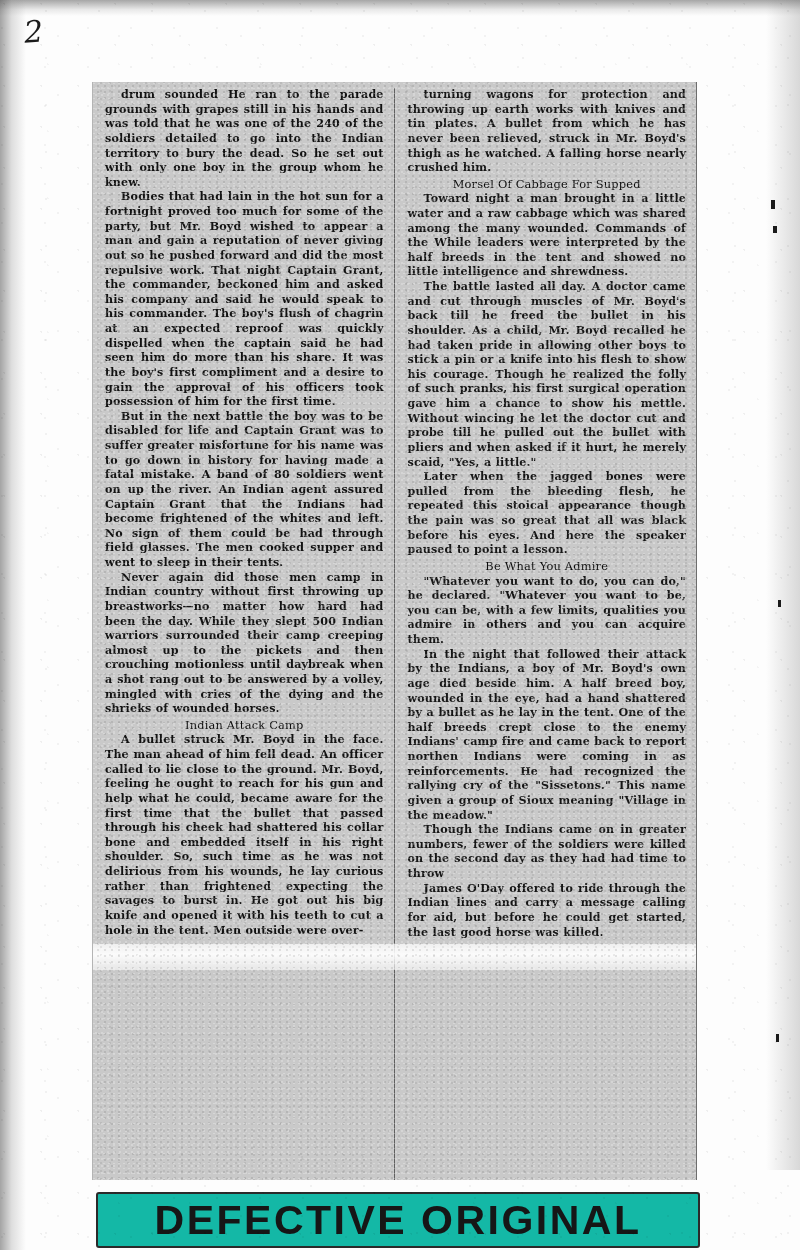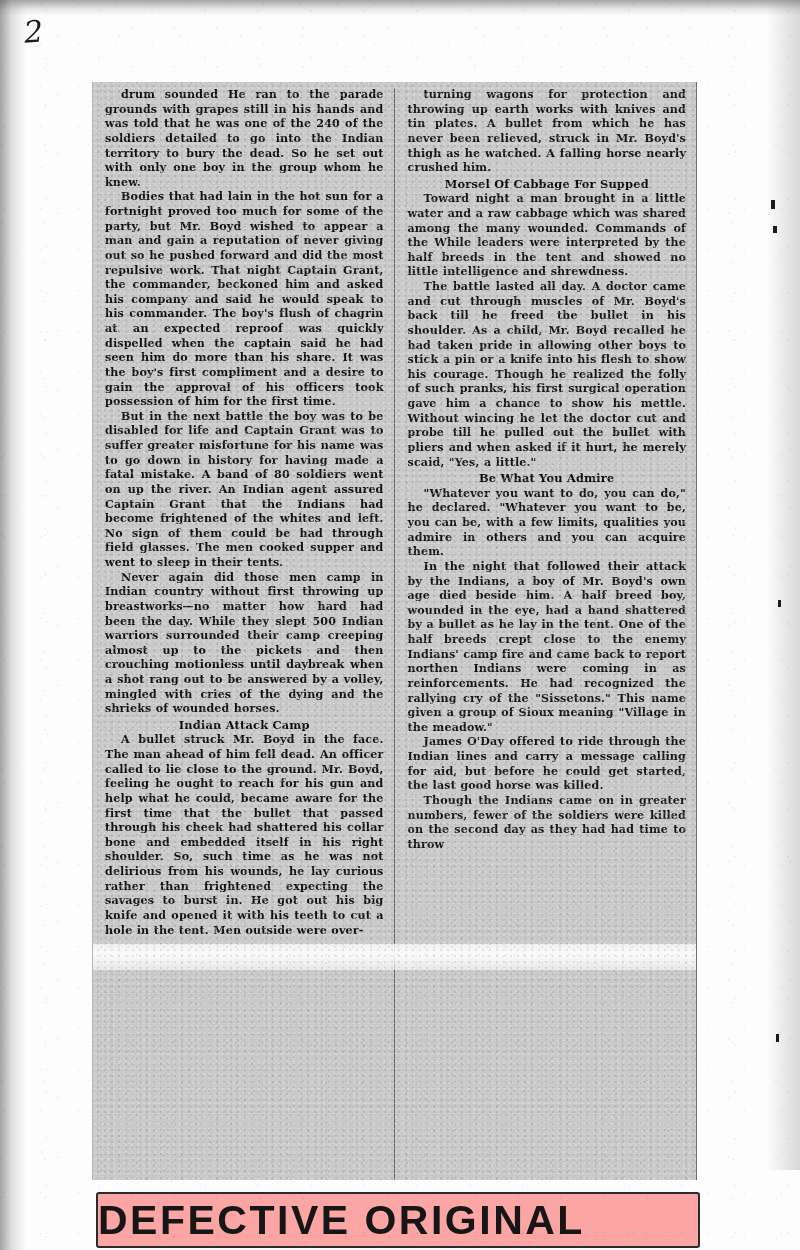--- a/index.html
+++ b/index.html
@@ -153,40 +153,40 @@
     text-rendering: optimizeLegibility;
   }
   .column.left .para { font-weight: 700; }
   .column.right .para { font-weight: 700; color: #161616; }
 
   .subhead {
     margin: 1px 0 0 0;
     text-align: center;
     text-indent: 0;
     font-family: "DejaVu Serif", serif;
-    font-weight: 700;
+    font-weight: 400;
     font-size: 11.4px;
     line-height: 15.6px;
     color: #0c0c0c;
     letter-spacing: .2px;
   }
 
   
   #defective-stamp {
     position: absolute;
     left: 96px;
     top: 1192px;
     width: 600px;
     height: 52px;
     border: 2px solid #2a2a2a;
     border-radius: 3px;
-    background: #fca5a5;
+    background: #14b8a6;
     display: flex;
     align-items: center;
-    justify-content: flex-start;
+    justify-content: center;
     overflow: hidden;
   }
   #defective-stamp-text {
     font-family: "Liberation Sans", sans-serif;
     font-weight: 700;
     font-size: 41px;
     letter-spacing: 2.5px;
     color: #161616;
     white-space: nowrap;
     line-height: 1;
@@ -219,25 +219,26 @@
           <p class="para">But in the next battle the boy was to be disabled for life and Captain Grant was to suffer greater misfortune for his name was to go down in history for having made a fatal mistake. A band of 80 soldiers went on up the river. An Indian agent assured Captain Grant that the Indians had become frightened of the whites and left. No sign of them could be had through field glasses. The men cooked supper and went to sleep in their tents.</p>
           <p class="para">Never again did those men camp in Indian country without first throwing up breastworks—no matter how hard had been the day. While they slept 500 Indian warriors surrounded their camp creeping almost up to the pickets and then crouching motionless until daybreak when a shot rang out to be answered by a volley, mingled with cries of the dying and the shrieks of wounded horses.</p>
           <p class="subhead">Indian Attack Camp</p>
           <p class="para">A bullet struck Mr. Boyd in the face. The man ahead of him fell dead. An officer called to lie close to the ground. Mr. Boyd, feeling he ought to reach for his gun and help what he could, became aware for the first time that the bullet that passed through his cheek had shattered his collar bone and embedded itself in his right shoulder. So, such time as he was not delirious from his wounds, he lay curious rather than frightened expecting the savages to burst in. He got out his big knife and opened it with his teeth to cut a hole in the tent. Men outside were over-</p>
         </div>
       <div class="column right">
           <p class="para">turning wagons for protection and throwing up earth works with knives and tin plates. A bullet from which he has never been relieved, struck in Mr. Boyd's thigh as he watched. A falling horse nearly crushed him.</p>
           <p class="subhead">Morsel Of Cabbage For Supped</p>
           <p class="para">Toward night a man brought in a little water and a raw cabbage which was shared among the many wounded. Commands of the While leaders were interpreted by the half breeds in the tent and showed no little intelligence and shrewdness.</p>
           <p class="para">The battle lasted all day. A doctor came and cut through muscles of Mr. Boyd's back till he freed the bullet in his shoulder. As a child, Mr. Boyd recalled he had taken pride in allowing other boys to stick a pin or a knife into his flesh to show his courage. Though he realized the folly of such pranks, his first surgical operation gave him a chance to show his mettle. Without wincing he let the doctor cut and probe till he pulled out the bullet with pliers and when asked if it hurt, he merely scaid, "Yes, a little."</p>
+          <p class="para">Later when the jagged bones were pulled from the bleeding flesh, he repeated this stoical appearance though the pain was so great that all was black before his eyes. And here the speaker paused to point a lesson.</p>
           <p class="subhead">Be What You Admire</p>
           <p class="para">"Whatever you want to do, you can do," he declared. "Whatever you want to be, you can be, with a few limits, qualities you admire in others and you can acquire them.</p>
           <p class="para">In the night that followed their attack by the Indians, a boy of Mr. Boyd's own age died beside him. A half breed boy, wounded in the eye, had a hand shattered by a bullet as he lay in the tent. One of the half breeds crept close to the enemy Indians' camp fire and came back to report northen Indians were coming in as reinforcements. He had recognized the rallying cry of the "Sissetons." This name given a group of Sioux meaning "Village in the meadow."</p>
+          <p class="para">Though the Indians came on in greater numbers, fewer of the soldiers were killed on the second day as they had had time to throw</p>
           <p class="para">James O'Day offered to ride through the Indian lines and carry a message calling for aid, but before he could get started, the last good horse was killed.</p>
-          <p class="para">Though the Indians came on in greater numbers, fewer of the soldiers were killed on the second day as they had had time to throw</p>
         </div>
     </div>
   </div>
 
   <div class="speck" style="left:771px; top:200px; width:4px; height:9px;"></div>
   <div class="speck" style="left:773px; top:226px; width:4px; height:7px;"></div>
   <div class="speck" style="left:778px; top:600px; width:3px; height:7px;"></div>
   <div class="speck" style="left:776px; top:1034px; width:3px; height:8px;"></div>
 
   <div id="defective-stamp">

